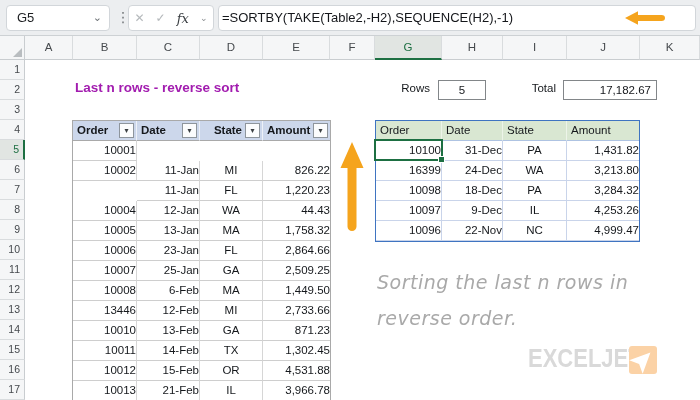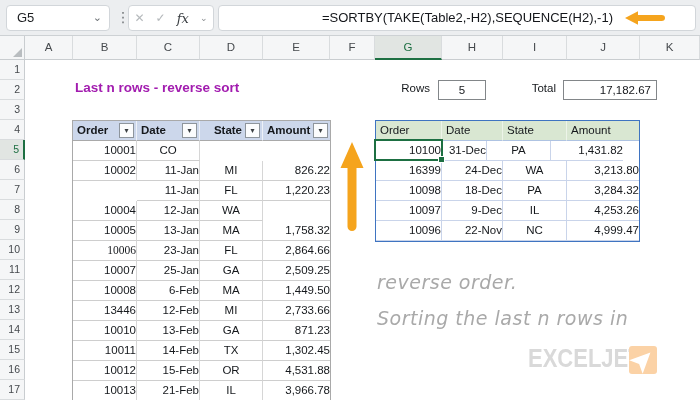--- a/index.html
+++ b/index.html
@@ -15,21 +15,21 @@
   .nb-chev{position:absolute;right:7px;top:-1px;color:#6e7377;font-size:11px;}
   .dots{position:absolute;left:116px;top:9px;color:#707477;font-size:14px;}
   .fx-group{position:absolute;left:128px;top:5px;width:86px;height:26px;background:#fff;
     border:1px solid #d2d6da;border-radius:4px;box-sizing:border-box;display:flex;
     align-items:center;justify-content:space-around;}
   .ic-x,.ic-check{color:#b4b8bb;font-size:12px;}
   .ic-fx{color:#3a3e42;font-size:13px;font-style:italic;font-family:"DejaVu Serif",serif;}
   .ic-chev{color:#8a8e92;font-size:9px;}
   .formula-field{position:absolute;left:218px;top:5px;width:478px;height:26px;background:#fff;
     border:1px solid #d2d6da;border-radius:4px;box-sizing:border-box;font-size:13px;
-    color:#14161a;line-height:24px;padding-left:21px;white-space:nowrap;text-align:center;}
+    color:#14161a;line-height:24px;padding-left:3px;white-space:nowrap;}
   .fb-arrow{position:absolute;left:625px;top:10px;}
 
   
   .corner{position:absolute;left:0;top:36px;width:25px;height:24px;background:#f5f6f7;
     border-right:1px solid #c9cdd0;border-bottom:1px solid #c9cdd0;box-sizing:border-box;}
   .corner::after{content:"";position:absolute;right:2px;bottom:2px;width:0;height:0;
     border-left:9px solid transparent;border-bottom:9px solid #b9bdc0;}
   .col-h{position:absolute;top:36px;height:24px;background:#f5f6f7;color:#45494d;
     font-size:11.5px;text-align:center;line-height:23px;box-sizing:border-box;
     border-right:1px solid #d9dcde;border-bottom:1px solid #c9cdd0;}
@@ -151,47 +151,47 @@
 
   <div id="src-table">
       <div class="trow">
         <div class="sh h-l" style="width: 64px;"><span>Order</span><span class="filt">▾</span></div>
         <div class="sh h-l" style="width: 63px;"><span>Date</span><span class="filt">▾</span></div>
         <div class="sh h-r" style="width: 63px;"><span>State</span><span class="filt">▾</span></div>
         <div class="sh h-l" style="width: 67px; border-right: none;"><span>Amount</span><span class="filt">▾</span></div>
       </div>
       <div class="trow">
         <div class="sc c-r" style="width: 64px;">10001</div>
-        <div class="sc c-c" style="width: 63px;">CO</div>
       </div>
       <div class="trow">
         <div class="sc c-r" style="width: 64px;">10002</div>
         <div class="sc c-r" style="width: 63px;">11-Jan</div>
         <div class="sc c-c" style="width: 63px;">MI</div>
         <div class="sc c-r" style="width: 67px; border-right: none;">826.22</div>
       </div>
       <div class="trow">
         <div class="sc c-r" style="width: 64px; margin-top: 28px;">10003</div>
         <div class="sc c-r" style="width: 63px;">11-Jan</div>
         <div class="sc c-c" style="width: 63px;">FL</div>
         <div class="sc c-r" style="width: 67px; border-right: none;">1,220.23</div>
       </div>
       <div class="trow">
         <div class="sc c-r" style="width: 64px;">10004</div>
         <div class="sc c-r" style="width: 63px;">12-Jan</div>
         <div class="sc c-c" style="width: 63px;">WA</div>
+        <div class="sc c-r" style="width: 67px; border-right: none;">44.43</div>
       </div>
       <div class="trow">
         <div class="sc c-r" style="width: 64px;">10005</div>
         <div class="sc c-r" style="width: 63px;">13-Jan</div>
         <div class="sc c-c" style="width: 63px;">MA</div>
         <div class="sc c-r" style="width: 67px; border-right: none;">1,758.32</div>
       </div>
       <div class="trow">
-        <div class="sc c-r" style="width: 64px; font-family: Liberation Serif, serif;">10006</div>
+        <div class="sc c-r" style="width: 64px;">10006</div>
         <div class="sc c-r" style="width: 63px;">23-Jan</div>
         <div class="sc c-c" style="width: 63px;">FL</div>
         <div class="sc c-r" style="width: 67px; border-right: none;">2,864.66</div>
       </div>
       <div class="trow">
         <div class="sc c-r" style="width: 64px;">10007</div>
         <div class="sc c-r" style="width: 63px;">25-Jan</div>
         <div class="sc c-c" style="width: 63px;">GA</div>
         <div class="sc c-r" style="width: 67px; border-right: none;">2,509.25</div>
       </div>
@@ -248,21 +248,21 @@
 
   <div id="res-table">
       <div class="trow">
         <div class="rh h-l" style="width: 66px;"><span>Order</span></div>
         <div class="rh h-l" style="width: 61px;"><span>Date</span></div>
         <div class="rh h-l" style="width: 64px;"><span>State</span></div>
         <div class="rh h-l" style="width: 72px; border-right: none;"><span>Amount</span></div>
       </div>
       <div class="trow">
         <div class="rc c-r" style="width: 66px;">10100</div>
-        <div class="rc c-r" style="width: 45px;">31-Dec</div>
+        <div class="rc c-r" style="width: 61px;">31-Dec</div>
         <div class="rc c-c" style="width: 64px;">PA</div>
         <div class="rc c-r" style="width: 72px; border-right: none;">1,431.82</div>
       </div>
       <div class="trow">
         <div class="rc c-r" style="width: 66px;">16399</div>
         <div class="rc c-r" style="width: 61px;">24-Dec</div>
         <div class="rc c-c" style="width: 64px;">WA</div>
         <div class="rc c-r" style="width: 72px; border-right: none;">3,213.80</div>
       </div>
       <div class="trow">
@@ -283,22 +283,22 @@
         <div class="rc c-c" style="width: 64px;">NC</div>
         <div class="rc c-r" style="width: 72px; border-right: none;">4,999.47</div>
       </div>
     </div>
 
   <div class="sel-overlay">
     <div class="handle"></div>
   </div>
 
   <div class="note">
+    <div>Sorting the last n rows in</div>
     <div>reverse order.</div>
-    <div>Sorting the last n rows in</div>
   </div>
 
   <div class="logo-text">EXCELJET</div>
   <div class="logo-mark">
     <svg width="28" height="28" viewBox="0 0 28 28">
       <path d="M14 3.5 L23.5 24 L14 19.5 L4.5 24 Z" fill="#ffffff" transform="rotate(45 14 14)"></path>
     </svg>
   </div>
 
 </div>

